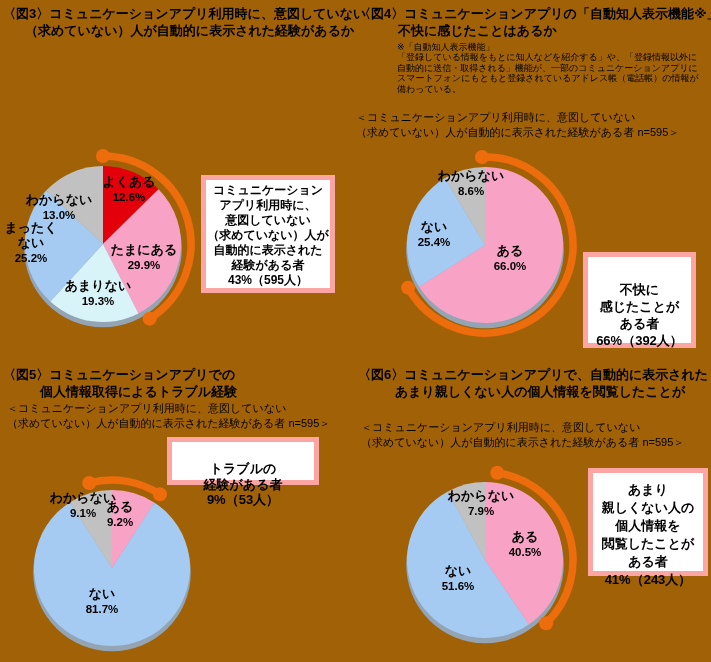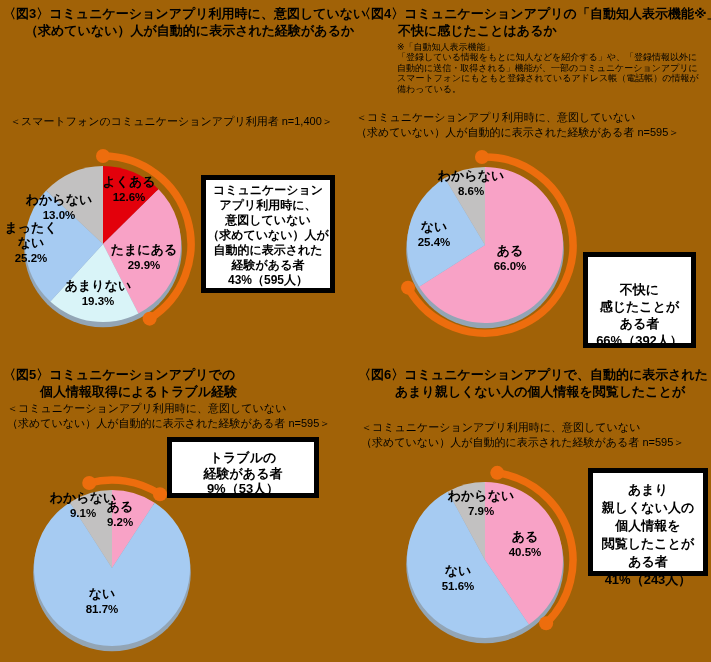--- a/index.html
+++ b/index.html
@@ -3,47 +3,44 @@
 <meta charset="utf-8">
 <style>
   html,body{margin:0;padding:0;background:#fff;}
   .page{position:relative;width:711px;height:662px;background:#a16207;overflow:hidden;
         font-family:"Liberation Sans","DejaVu Sans",sans-serif;color:#000;}
   .abs{position:absolute;}
   .fig-title{font-size:13px;font-weight:bold;line-height:17px;white-space:nowrap;}
   .subtitle{font-size:11px;line-height:14.5px;white-space:nowrap;}
   .footnote{font-size:9px;line-height:10.4px;white-space:nowrap;}
   .ind22{margin-left:22px;} .ind37{margin-left:37px;} .ind40{margin-left:40px;}
-  .callout{box-sizing:border-box;border:5px solid #000000;background:#fff;text-align:center;
+  .callout{box-sizing:border-box;border:5px solid #fca5a5;background:#fff;text-align:center;
            font-weight:bold;white-space:nowrap;}
   .c3{left:201px;top:175px;width:134px;height:118px;font-size:12px;line-height:15px;padding-top:3px;}
   .c4{left:583px;top:252px;width:113px;height:96px;font-size:13px;line-height:17px;padding-top:24px;}
-  .c5{left:167px;top:437px;width:152px;height:61px;font-size:13px;line-height:15.5px;padding-top:8px;}
+  .c5{left:167px;top:437px;width:152px;height:48px;font-size:13px;line-height:15.5px;padding-top:19px;}
   .c6{left:588px;top:468px;width:120px;height:108px;font-size:13px;line-height:18px;padding-top:8px;}
   .t3{left:3px;top:5px;} .s3{left:10px;top:114px;} 
   .t4{left:358px;top:5px;} .f4{left:397px;top:42px;} .s4{left:356px;top:110px;}
   .t5{left:3px;top:366px;} .s5{left:7px;top:401px;}
   .t6{left:358px;top:366px;} .s6{left:361px;top:420px;}
   svg.pie{position:absolute;width:200px;height:200px;overflow:visible;}
   .p3{left:3px;top:144px;} .p4{left:385px;top:145px;}
   .p5{left:12px;top:468px;} .p6{left:385px;top:460px;}
   svg text{font-family:"Liberation Sans","DejaVu Sans",sans-serif;font-weight:bold;font-size:13px;fill:#000;}
   svg tspan.pct{font-size:11.5px;}
 </style>
 </head>
 <body>
 
 <div class="page">
 
   <div class="abs fig-title t3">
     <div>〈図3〉コミュニケーションアプリ利用時に、意図していない</div>
     <div class="ind22">（求めていない）人が自動的に表示された経験があるか</div>
-  </div>
-  <div class="abs subtitle s3">
-    <div>＜スマートフォンのコミュニケーションアプリ利用者 n=1,400＞</div>
   </div>
   <svg class="pie p3" viewBox="0 0 200 200">
       <circle cx="100" cy="104.5" r="78.8" fill="#93A5B5"></circle>
       <path d="M100,100 L100.00,22.00 A78,78 0 0 1 155.50,45.19 Z" fill="#E3000B"></path>
       <path d="M100,100 L155.50,45.19 A78,78 0 0 1 135.41,169.50 Z" fill="#F8A2C6"></path>
       <path d="M100,100 L135.41,169.50 A78,78 0 0 1 47.32,157.53 Z" fill="#D9F4F8"></path>
       <path d="M100,100 L47.32,157.53 A78,78 0 0 1 43.14,46.61 Z" fill="#A6CBF2"></path>
       <path d="M100,100 L43.14,46.61 A78,78 0 0 1 100.00,22.00 Z" fill="#C2C1C1"></path>
       <text x="126" y="42" text-anchor="middle"><tspan x="126" dy="0">よくある</tspan><tspan x="126" dy="15" class="pct">12.6%</tspan></text>
       <text x="141" y="110" text-anchor="middle"><tspan x="141" dy="0">たまにある</tspan><tspan x="141" dy="15" class="pct">29.9%</tspan></text>

